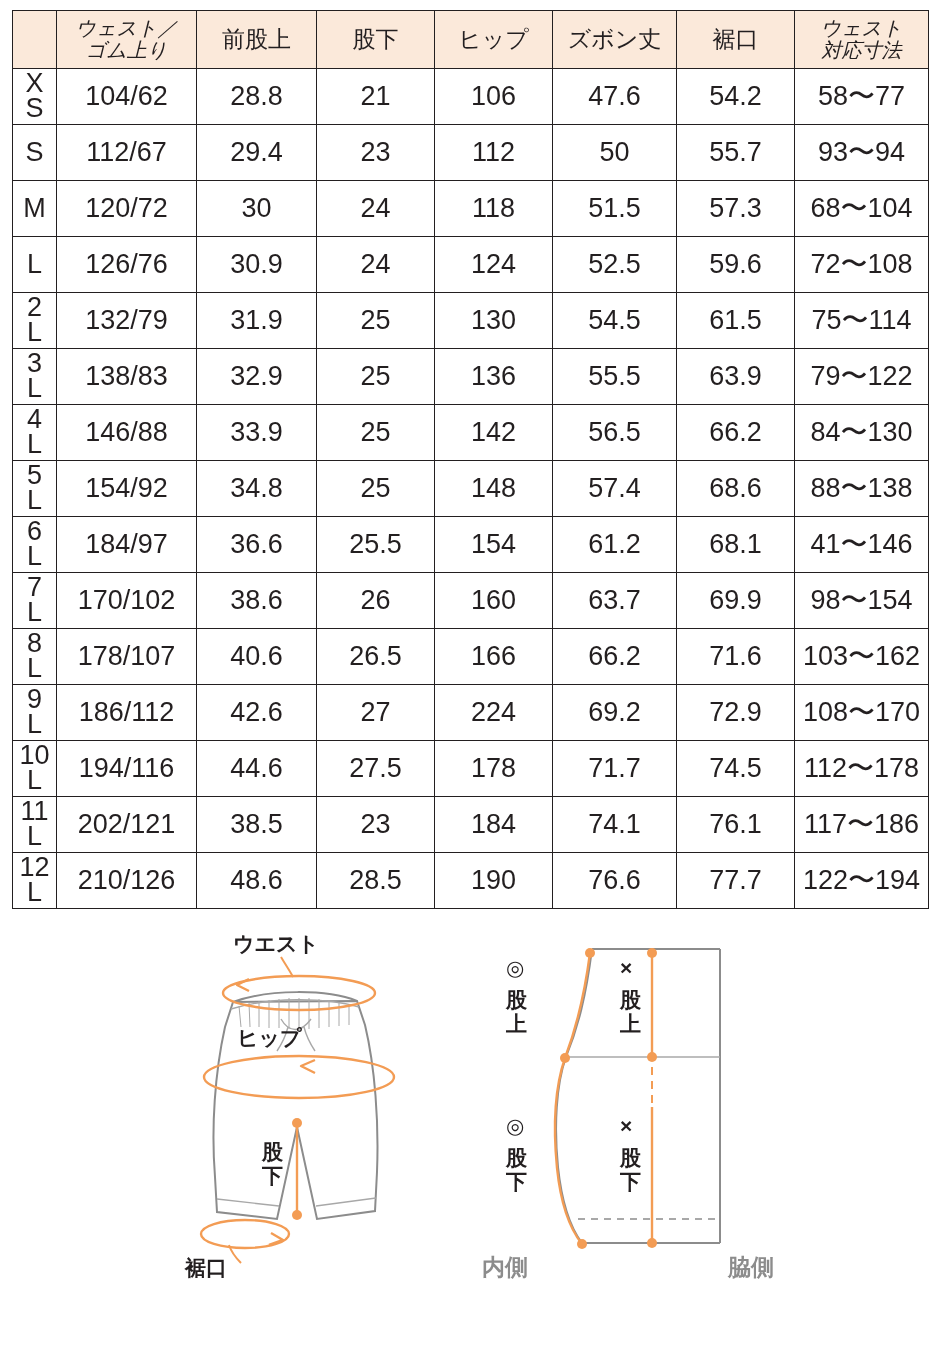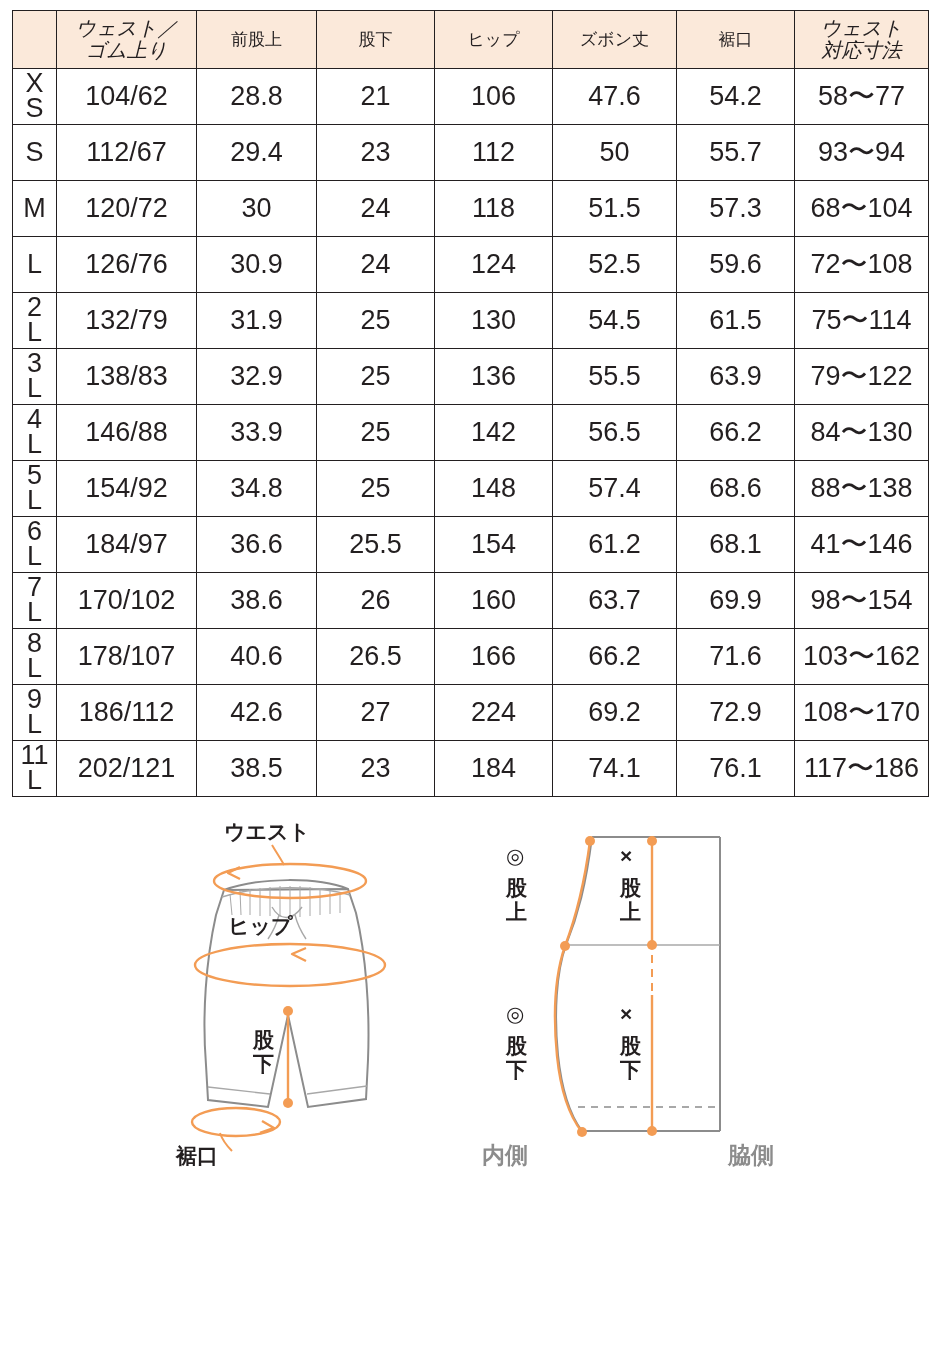--- a/index.html
+++ b/index.html
@@ -30,21 +30,21 @@
   table.size-table th,
   table.size-table td {
     border: 1px solid #231f20;
     text-align: center;
     vertical-align: middle;
     font-weight: normal;
     color: #231f20;
   }
   table.size-table thead th {
     background: #fbe9da;
-    font-size: 17px;
+    font-size: 23px;
     line-height: 1.12;
     padding: 6px 2px;
     font-weight: normal;
   }
   table.size-table thead th.two-line {
     font-size: 20px;
     font-style: italic;
   }
   table.size-table tbody td {
     font-size: 27px;
@@ -72,21 +72,21 @@
   
   .diagrams {
     position: relative;
     width: 940px;
     height: 400px;
     margin-top: 18px;
   }
   .diagrams svg { display: block; }
   .dia-left {
     position: absolute;
-    left: 140px;
+    left: 149px;
     top: 0;
   }
   .dia-right {
     position: absolute;
     left: 470px;
     top: 0;
   }
   .lbl {
     font-family: "Liberation Sans", "DejaVu Sans", sans-serif;
     font-size: 21px;
@@ -321,30 +321,56 @@
           <td>186/112</td>
           <td>42.6</td>
           <td>27</td>
           <td>224</td>
           <td>69.2</td>
           <td>72.9</td>
           <td>108〜170</td>
         </tr>
         <tr>
           <td class="size-cell">
+            <span>10</span>
+            <span>L</span>
+          </td>
+          <td>194/116</td>
+          <td>44.6</td>
+          <td>27.5</td>
+          <td>178</td>
+          <td>71.7</td>
+          <td>74.5</td>
+          <td>112〜178</td>
+        </tr>
+        <tr>
+          <td class="size-cell">
             <span>11</span>
             <span>L</span>
           </td>
           <td>202/121</td>
           <td>38.5</td>
           <td>23</td>
           <td>184</td>
           <td>74.1</td>
           <td>76.1</td>
           <td>117〜186</td>
+        </tr>
+        <tr>
+          <td class="size-cell">
+            <span>12</span>
+            <span>L</span>
+          </td>
+          <td>210/126</td>
+          <td>48.6</td>
+          <td>28.5</td>
+          <td>190</td>
+          <td>76.6</td>
+          <td>77.7</td>
+          <td>122〜194</td>
         </tr>
       </tbody>
   </table>
 </div>
 
 <div class="diagrams">
 
   <div class="dia-left">
     <svg width="320" height="370" viewBox="0 0 320 370" xmlns="http://www.w3.org/2000/svg">
 

